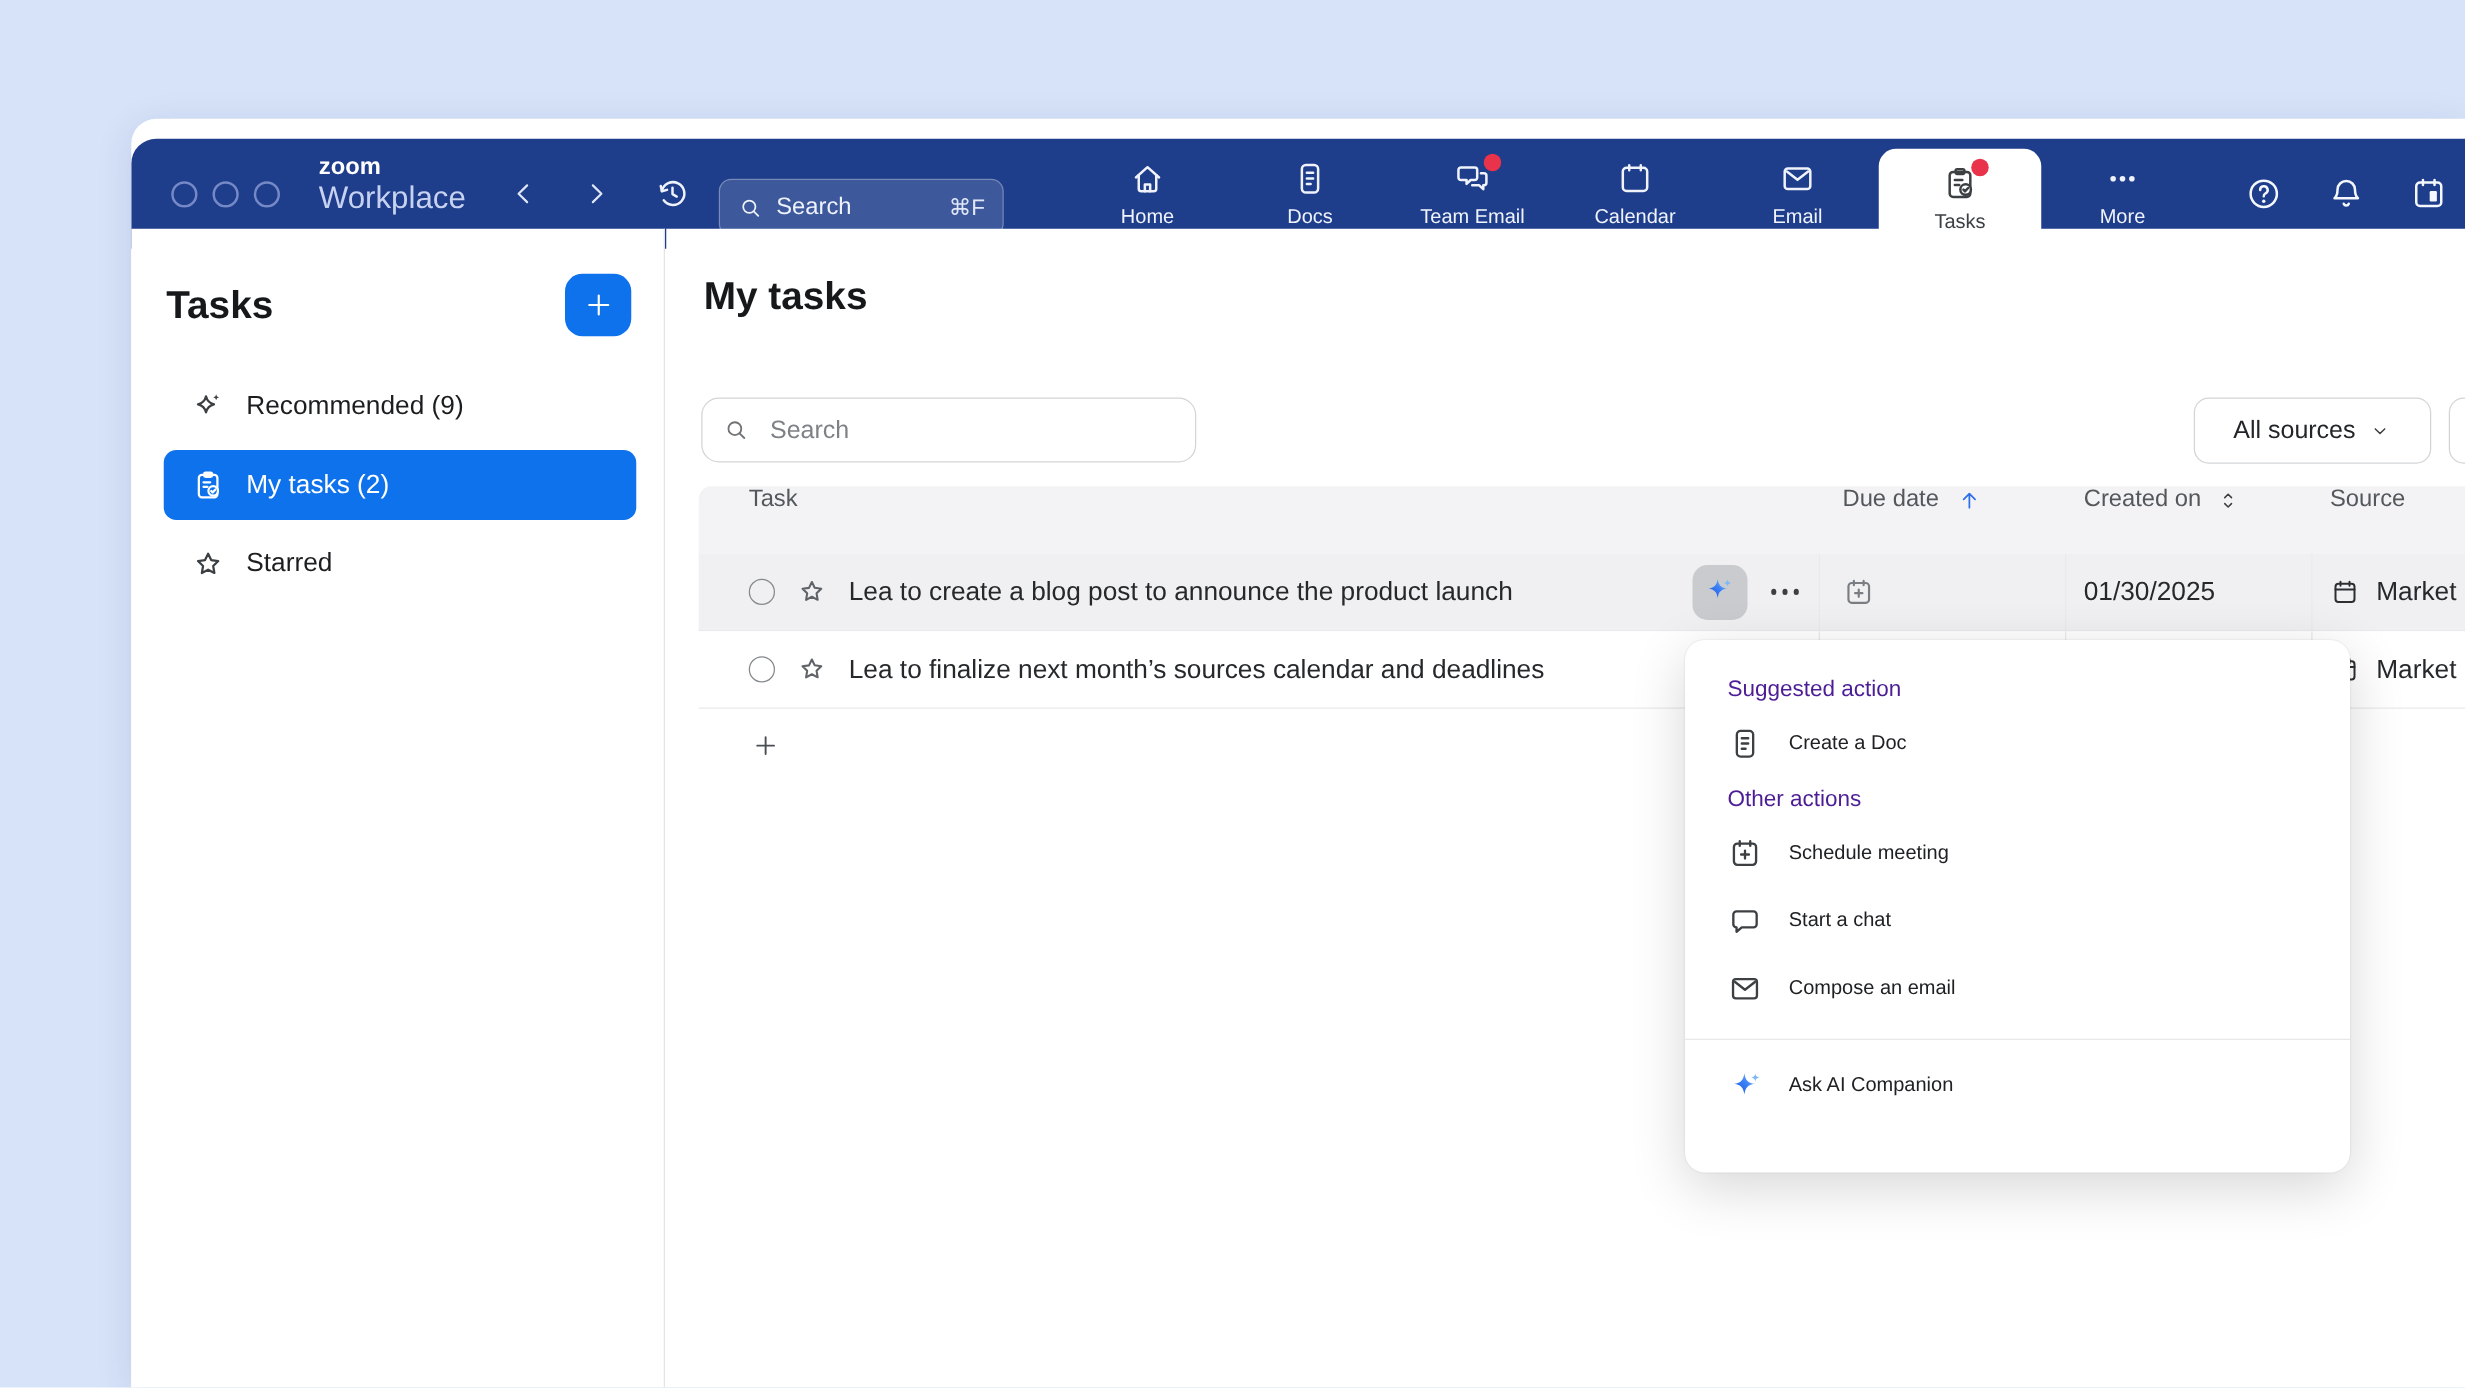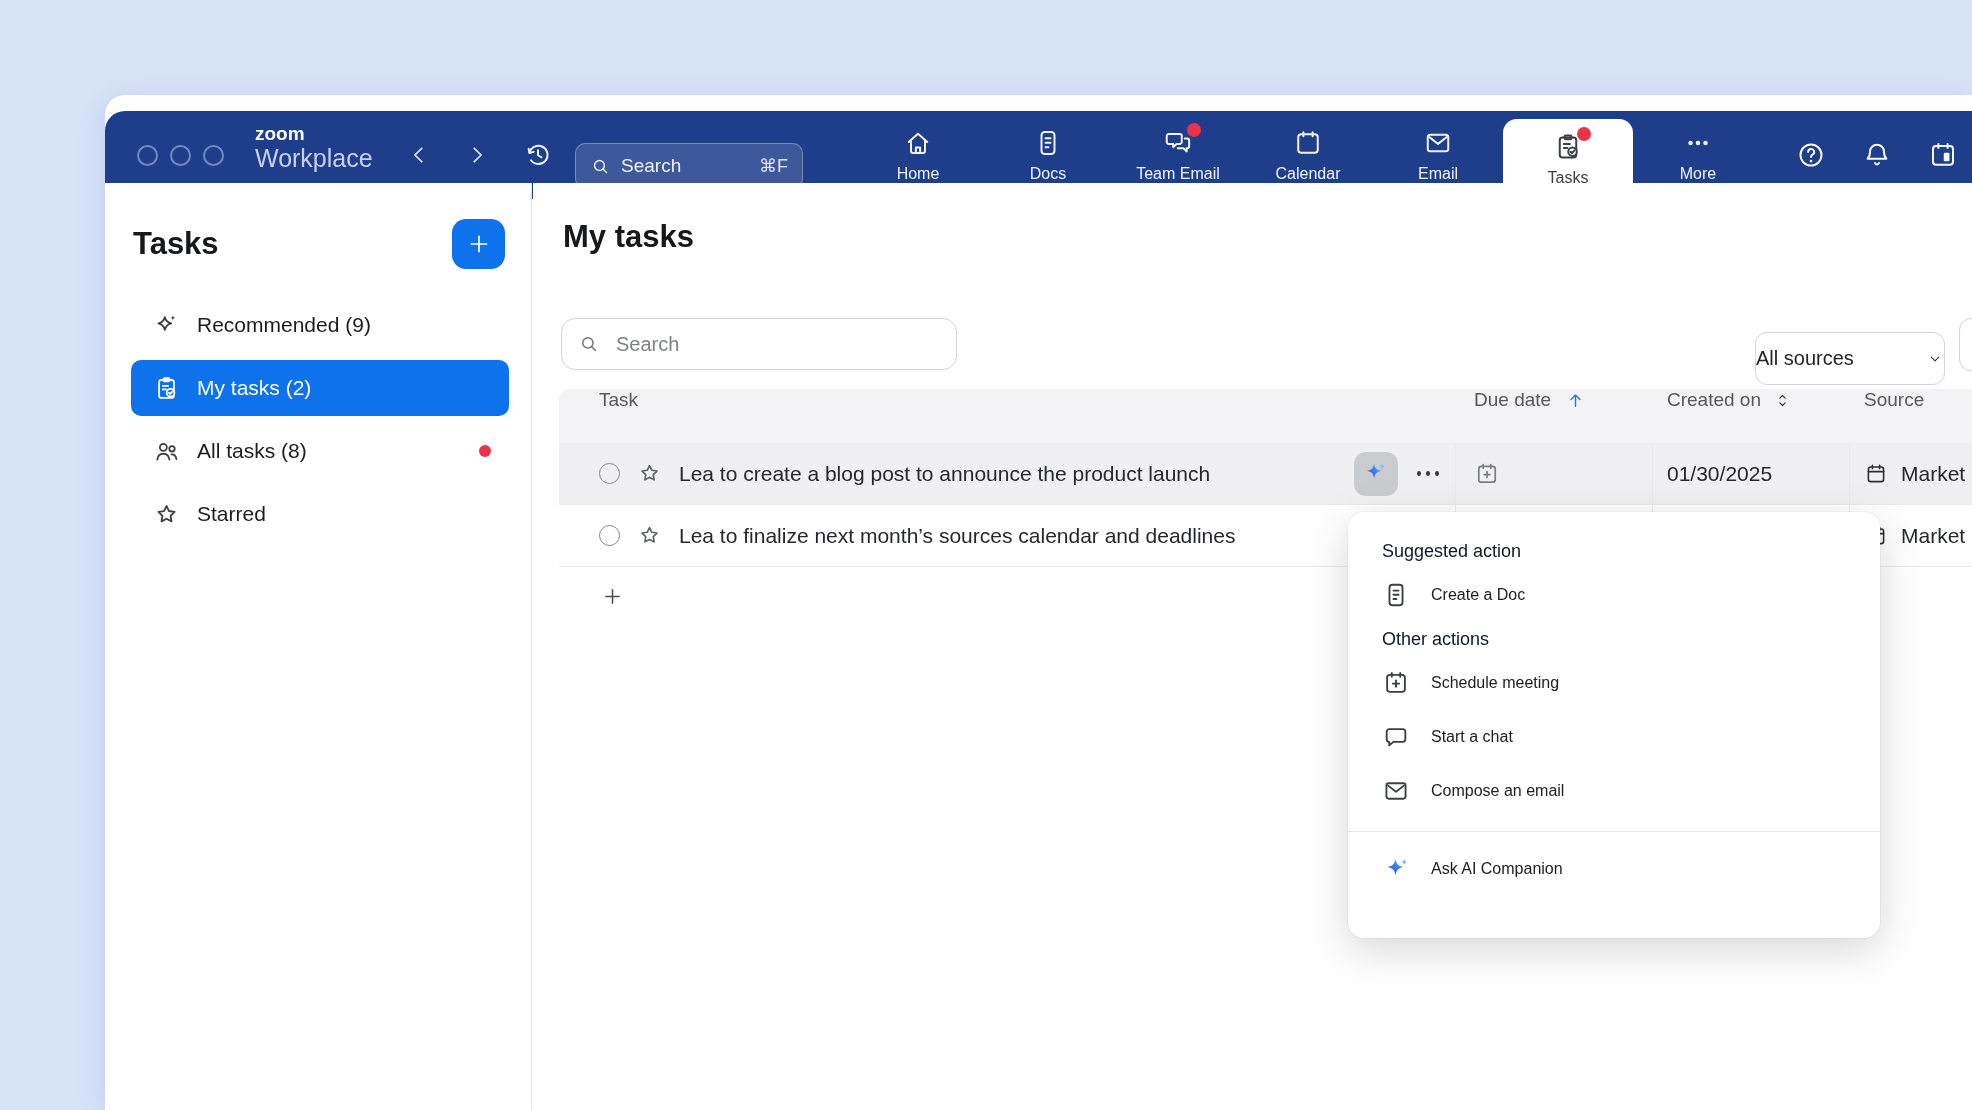--- a/index.html
+++ b/index.html
@@ -59,21 +59,21 @@
   .chip-fill { fill:#fff; }
   .side-item.active .chip-fill { fill:#0e72ed; }
 
   
   .main { position:absolute; left:428px; top:88px; right:0; bottom:0; background:#fff; }
   .main-title { position:absolute; left:30px; top:36px; font-size:31px; font-weight:700; color:#17181a; }
   .main-search { position:absolute; left:28px; top:135px; width:396px; height:52px; }
   .main-search input { width:100%; height:100%; border:1.5px solid #d4d5d8; border-radius:14px; font-size:20px; color:#3c4043; padding:0 16px 0 54px; outline:none; font-family:inherit; }
   .main-search input::placeholder { color:#7e8186; }
   .main-search .mag { position:absolute; left:17px; top:15px; width:22px; height:22px; color:#6f7276; }
-  .sources-btn { position:absolute; left:1222px; top:149px; width:190px; height:53px; background:#fff; border:1.5px solid #d4d5d8; border-radius:12px; display:flex; align-items:center; justify-content:space-between; gap:11px; font-size:20px; color:#232529; cursor:pointer; }
+  .sources-btn { position:absolute; left:1222px; top:135px; width:190px; height:53px; background:#fff; border:1.5px solid #d4d5d8; border-radius:12px; display:flex; align-items:center; justify-content:center; gap:11px; font-size:20px; color:#232529; cursor:pointer; }
   .sources-btn .cdn { width:18px; height:18px; color:#3c4043; }
   .cut-btn { position:absolute; left:1426px; top:135px; width:120px; height:53px; background:#fff; border:1.5px solid #d4d5d8; border-radius:12px; }
 
   .table { position:absolute; left:26px; top:206px; right:0; }
   .thead { height:54px; background:#f3f3f5; border-radius:10px 0 0 0; display:flex; align-items:flex-start; font-size:19px; color:#54575c; }
   .trow { height:62px; display:flex; align-items:stretch; border-bottom:1px solid #eaeaec; font-size:21px; color:#26282c; background:#fff; }
   .trow.hovered { background:#f0f0f2; }
   .cell { display:flex; align-items:center; }
   .c-task { width:897px; padding-left:40px; position:relative; }
   .c-due { width:197px; padding-left:18px; }
@@ -89,21 +89,21 @@
   .ai-btn { width:44px; height:44px; border-radius:12px; background:#c9cbce; display:flex; align-items:center; justify-content:center; border:none; cursor:pointer; }
   .more-dots { display:flex; gap:4.5px; cursor:pointer; padding:6px 2px; }
   .more-dots i { width:4.5px; height:4.5px; border-radius:50%; background:#3c4043; }
   .due-cal { width:26px; height:26px; color:#7a7d82; }
   .src-cal { width:24px; height:24px; color:#2c2e32; flex:none; }
   .add-row { height:58px; display:flex; align-items:center; padding-left:42px; color:#4a4d52; }
   .add-row .plus { width:23px; height:23px; cursor:pointer; }
 
   
   .popup { position:absolute; left:1243px; top:417px; width:532px; height:426px; background:#fff; border-radius:16px; z-index:6; box-shadow:0 12px 44px rgba(0,0,0,.16),0 0 0 1px rgba(0,0,0,.035); padding:22px 0 0; }
-  .menu-label { height:34px; line-height:34px; padding:0 34px; font-size:18px; color:#0f172a; }
+  .menu-label { height:34px; line-height:34px; padding:0 34px; font-size:18px; color:#4c1d95; }
   .menu-item { height:54px; display:flex; align-items:center; gap:21px; padding:0 34px; font-size:16px; color:#202124; cursor:pointer; }
   .menu-item .mic { width:28px; height:28px; color:#3c4043; flex:none; }
   .menu-div { height:1px; background:#e8e8ea; margin:13px 0 10px; }
 </style>
 </head>
 <body>
 
 <div class="window">
 
   <div class="topbar">
@@ -266,32 +266,20 @@
         <span class="sic">
           <svg class="ic" width="27" height="27" viewBox="0 0 24 24" stroke-width="1.8">
             <rect x="5.4" y="4.4" width="13.2" height="16" rx="2.2"></rect>
             <rect x="9.2" y="2.7" width="5.6" height="3" rx="1" fill="currentColor"></rect>
             <path d="M8.7 9.6 h4.8 M8.7 12.8 h2.8"></path>
             <circle cx="15.6" cy="15.7" r="3.4" class="chip-fill"></circle>
             <path d="M14.2 15.8 l1 1.1 2-2.2"></path>
           </svg>
         </span>
         <span>My tasks (2)</span>
-      </div>
-      <div class="side-item">
-        <span class="sic">
-          <svg class="ic" width="27" height="27" viewBox="0 0 24 24">
-              <circle cx="9.2" cy="8.3" r="3.1"></circle>
-              <path d="M3.8 19.2 c.5-3.5 2.6-5.2 5.4-5.2 s4.9 1.7 5.4 5.2"></path>
-              <circle cx="16.9" cy="9.6" r="2.4"></circle>
-              <path d="M16.4 14.6 c2.5-.1 4 1.5 4.4 4.1"></path>
-            </svg>
-        </span>
-        <span>All tasks (8)</span>
-        <span class="dot"></span>
       </div>
       <div class="side-item">
         <span class="sic">
           <svg class="ic" width="27" height="27" viewBox="0 0 24 24">
               <path d="M12 4.4 l2.2 4.5 5 .73 -3.6 3.5 .85 4.96 L12 15.75 7.55 18.1 l.85-4.96 -3.6-3.5 5-.73 Z"></path>
             </svg>
         </span>
         <span>Starred</span>
       </div>
     </div>

